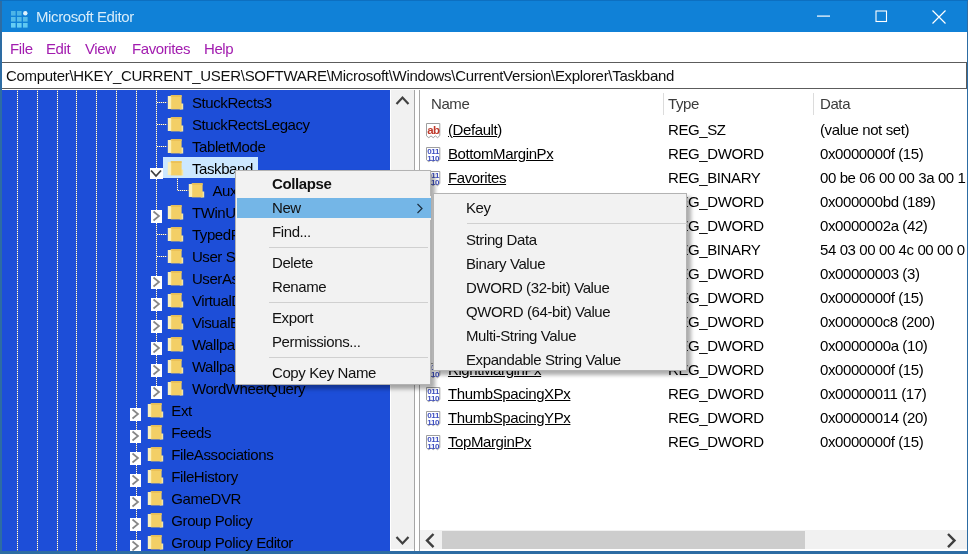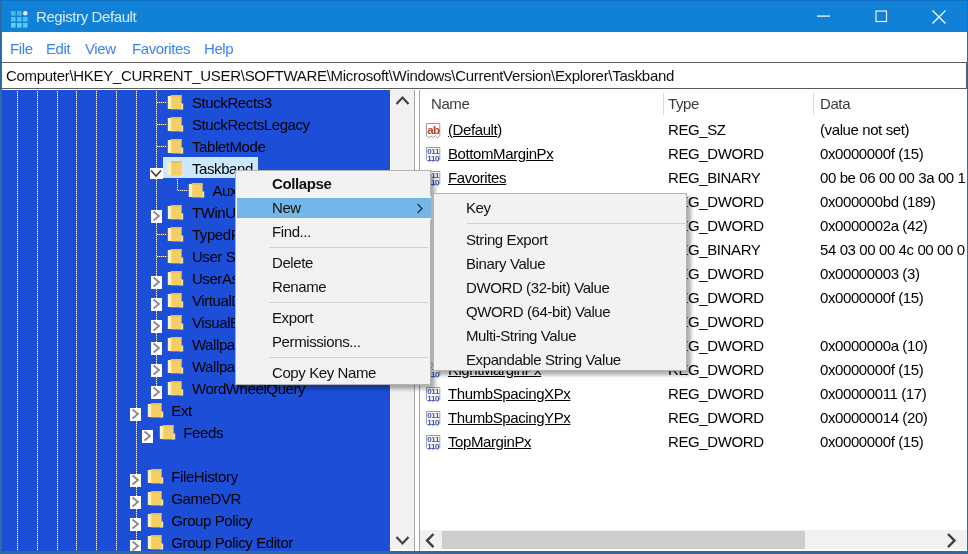--- a/index.html
+++ b/index.html
@@ -10,21 +10,21 @@
   
   #titlebar { left:0; top:0; width:968px; height:32px; background:#1081d7; }
   #titleicon { left:11px; top:11px; }
   #titletext { left:36px; top:0; height:32px; line-height:33px; color:#d8edfa; font-size:15px; }
   .winbtn { top:0; width:58px; height:32px; }
   #btnmin { left:794px; }
   #btnmax { left:852px; }
   #btncls { left:910px; }
 
   #menubar { left:0; top:32px; width:968px; height:30px; background:#fff; }
-  .mitem { top:32px; height:30px; line-height:33px; color:#3b82f6; }
+  .mitem { top:32px; height:30px; line-height:33px; color:#a21caf; }
 
   #addrbar { left:1px; top:62px; width:966px; height:27px; background:#fff; border:1px solid #5c5c5c; line-height:26px; padding-left:4px; font-size:15px; letter-spacing:-0.3px; color:#111; }
 
   
   #bl { left:0; top:0; width:1.5px; height:554px; background:#2d6ca3; }
   #br { left:966.5px; top:0; width:1.5px; height:554px; background:#2d6ca3; }
   #bb { left:0; top:551px; width:968px; height:3px; background:#2d6ca3; } #bt { left:0; top:0; width:968px; height:1px; background:#0d6fc0; }
 
   
   #tree { left:1px; top:90px; width:389px; height:461px; background:#1d4ed8; overflow:hidden; }
@@ -73,21 +73,21 @@
     <rect x="0" y="6" width="4.6" height="4.6"></rect>
         <rect x="6" y="6" width="4.6" height="4.6"></rect>
         <rect x="12" y="6" width="4.6" height="4.6"></rect>
     <rect x="0" y="12" width="4.6" height="4.6" fill="#66cdf4"></rect>
         <rect x="6" y="12" width="4.6" height="4.6" fill="#66cdf4"></rect>
         <rect x="12" y="12" width="4.6" height="4.6" fill="#60c8f1"></rect>
   </g>
   <circle cx="14.3" cy="2.3" r="2.2" fill="#dff2fc"></circle>
 </svg>
 </div>
-<div id="titletext" class="abs">Registry Default</div>
+<div id="titletext" class="abs">Microsoft Editor</div>
 <div id="btnmin" class="abs winbtn"><svg width="58" height="32">
       <rect x="23" y="15.5" width="13" height="1.2" fill="#fff"></rect>
     </svg></div>
 <div id="btnmax" class="abs winbtn"><svg width="58" height="32">
       <rect x="24" y="11" width="10.5" height="10.5" fill="none" stroke="#fff" stroke-width="1.1"></rect>
     </svg></div>
 <div id="btncls" class="abs winbtn"><svg width="58" height="32">
       <path d="M22.5 10.5 L35.5 23.5 M35.5 10.5 L22.5 23.5" stroke="#fff" stroke-width="1.2"></path>
     </svg></div>
 
@@ -297,33 +297,47 @@
         </svg></div>
       <div class="folder" style="left:145.8px"><svg width="17" height="17">
   <rect x="12.8" y="9.5" width="3.4" height="6" fill="#f5e6a3"></rect>
   <rect x="0.8" y="2" width="4" height="13" fill="#f8edb5"></rect>
   <rect x="3.8" y="1.2" width="10.8" height="14.2" fill="#f3cf66"></rect>
   <rect x="3.8" y="1.2" width="10.8" height="1.8" fill="#ecc156"></rect>
   <rect x="1.2" y="2.4" width="3" height="12.2" fill="#faf0bc"></rect>
 </svg></div>
       <div class="tlabel" style="left:166.3px; padding:0 4px">Ext</div>
     </div>
-    <div class="trow" style="left:12px; top:331.5px; width:326px">
+    <div class="trow" style="left:0px; top:331.5px; width:326px">
       <div class="chev" style="left:129.3px; top:5px"><svg width="11" height="13">
           <rect width="11" height="13" fill="#fff"></rect>
           <path d="M2.5 1.5 L8 6 L2.5 10.5" stroke="#868686" stroke-width="1.7" fill="none"></path>
         </svg></div>
       <div class="folder" style="left:145.8px"><svg width="17" height="17">
   <rect x="12.8" y="9.5" width="3.4" height="6" fill="#f5e6a3"></rect>
   <rect x="0.8" y="2" width="4" height="13" fill="#f8edb5"></rect>
   <rect x="3.8" y="1.2" width="10.8" height="14.2" fill="#f3cf66"></rect>
   <rect x="3.8" y="1.2" width="10.8" height="1.8" fill="#ecc156"></rect>
   <rect x="1.2" y="2.4" width="3" height="12.2" fill="#faf0bc"></rect>
 </svg></div>
       <div class="tlabel" style="left:166.3px; padding:0 4px">Feeds</div>
+    </div>
+    <div class="trow" style="left:0px; top:353.5px; width:389px">
+      <div class="chev" style="left:129.3px; top:5px"><svg width="11" height="13">
+          <rect width="11" height="13" fill="#fff"></rect>
+          <path d="M2.5 1.5 L8 6 L2.5 10.5" stroke="#868686" stroke-width="1.7" fill="none"></path>
+        </svg></div>
+      <div class="folder" style="left:145.8px"><svg width="17" height="17">
+  <rect x="12.8" y="9.5" width="3.4" height="6" fill="#f5e6a3"></rect>
+  <rect x="0.8" y="2" width="4" height="13" fill="#f8edb5"></rect>
+  <rect x="3.8" y="1.2" width="10.8" height="14.2" fill="#f3cf66"></rect>
+  <rect x="3.8" y="1.2" width="10.8" height="1.8" fill="#ecc156"></rect>
+  <rect x="1.2" y="2.4" width="3" height="12.2" fill="#faf0bc"></rect>
+</svg></div>
+      <div class="tlabel" style="left:166.3px; padding:0 4px">FileAssociations</div>
     </div>
     <div class="trow" style="left:0px; top:375.5px; width:389px">
       <div class="chev" style="left:129.3px; top:5px"><svg width="11" height="13">
           <rect width="11" height="13" fill="#fff"></rect>
           <path d="M2.5 1.5 L8 6 L2.5 10.5" stroke="#868686" stroke-width="1.7" fill="none"></path>
         </svg></div>
       <div class="folder" style="left:145.8px"><svg width="17" height="17">
   <rect x="12.8" y="9.5" width="3.4" height="6" fill="#f5e6a3"></rect>
   <rect x="0.8" y="2" width="4" height="13" fill="#f8edb5"></rect>
   <rect x="3.8" y="1.2" width="10.8" height="14.2" fill="#f3cf66"></rect>
@@ -441,20 +455,21 @@
       <div class="c-data">0x00000003 (3)</div>
     </div>
     <div class="rrow" style="top:195.5px; width:548px">
       <div class="c-name">LeftMarginPx</div>
       <div class="c-type">REG_DWORD</div>
       <div class="c-data">0x0000000f (15)</div>
     </div>
     <div class="rrow" style="top:219.5px; width:548px">
       <div class="c-name">MaxThumbSizePx</div>
       <div class="c-type">REG_DWORD</div>
+      <div class="c-data">0x000000c8 (200)</div>
     </div>
     <div class="rrow" style="top:243.5px; width:548px">
       <div class="c-name">MinThumbSizePx</div>
       <div class="c-type">REG_DWORD</div>
       <div class="c-data">0x0000000a (10)</div>
     </div>
     <div class="rrow" style="top:267.5px; width:548px">
       <div class="vicon"><svg width="16" height="16">
   <path d="M1.5 0.5 H14.8 V12.6 L12.6 14.7 L10.4 12.9 L8.2 14.7 L6 12.9 L3.8 14.7 L1.5 12.9 Z" fill="#fff" stroke="#9e9e9e" stroke-width="1"></path>
   <text x="2.3" y="7.2" font-family="Liberation Sans" font-size="8" font-weight="bold" fill="#3e4fc1" letter-spacing="-0.4">011</text>
@@ -514,21 +529,21 @@
     <div class="mi" style="top:135px">Export</div>
     <div class="mi" style="top:159px">Permissions...</div>
     <div class="mi" style="top:190px">Copy Key Name</div>
     <div class="msep" style="top:76px; width:159px"></div>
     <div class="msep" style="top:131px; width:159px"></div>
     <div class="msep" style="top:186px; width:159px"></div>
   </div>
 
 <div id="smenu" class="abs menu">
     <div class="mi smi" style="top:2px">Key</div>
-    <div class="mi smi" style="top:33.5px">String Export</div>
+    <div class="mi smi" style="top:33.5px">String Data</div>
     <div class="mi smi" style="top:57.5px">Binary Value</div>
     <div class="mi smi" style="top:81.5px">DWORD (32-bit) Value</div>
     <div class="mi smi" style="top:105.5px">QWORD (64-bit) Value</div>
     <div class="mi smi" style="top:129.5px">Multi-String Value</div>
     <div class="mi smi" style="top:153.5px">Expandable String Value</div>
     <div class="msep" style="top:29px; width:220px"></div>
   </div>
 
 <div id="bl" class="abs"></div>
 <div id="br" class="abs"></div>

